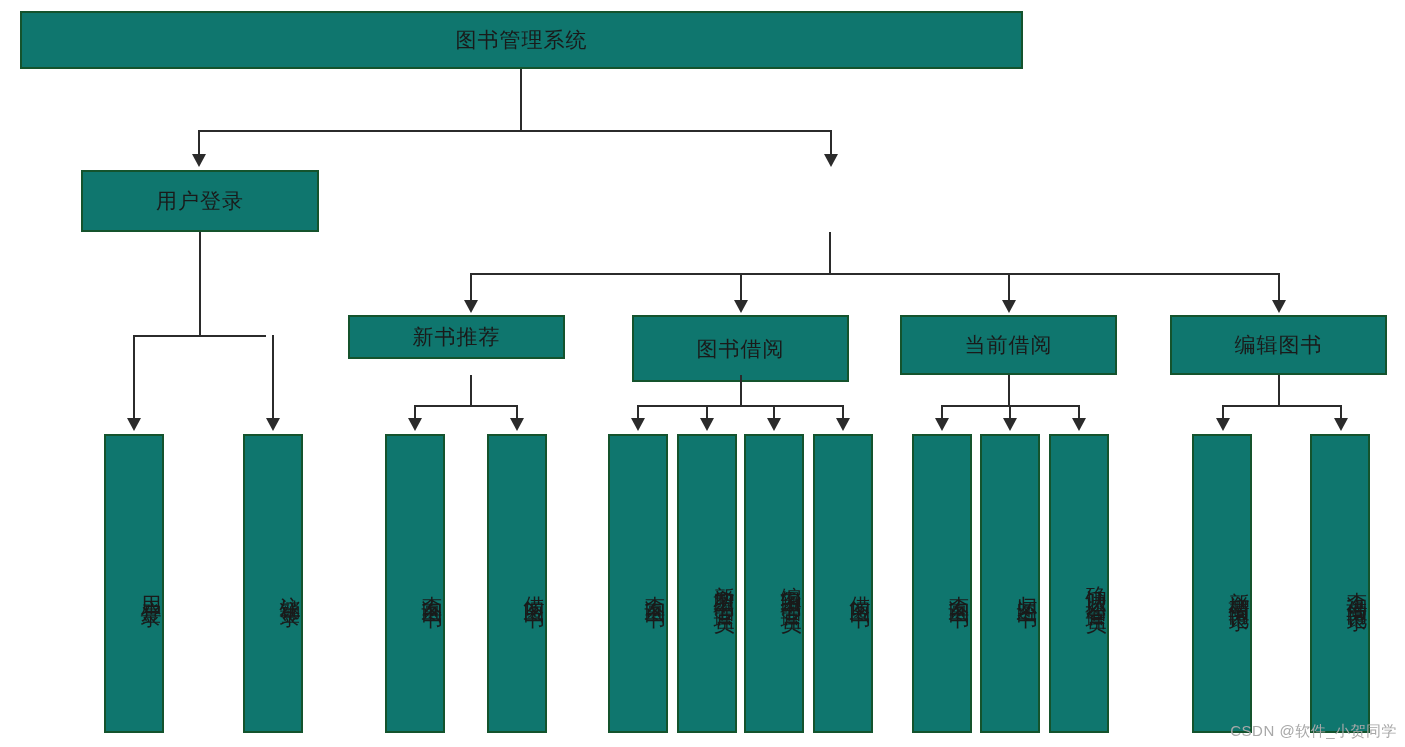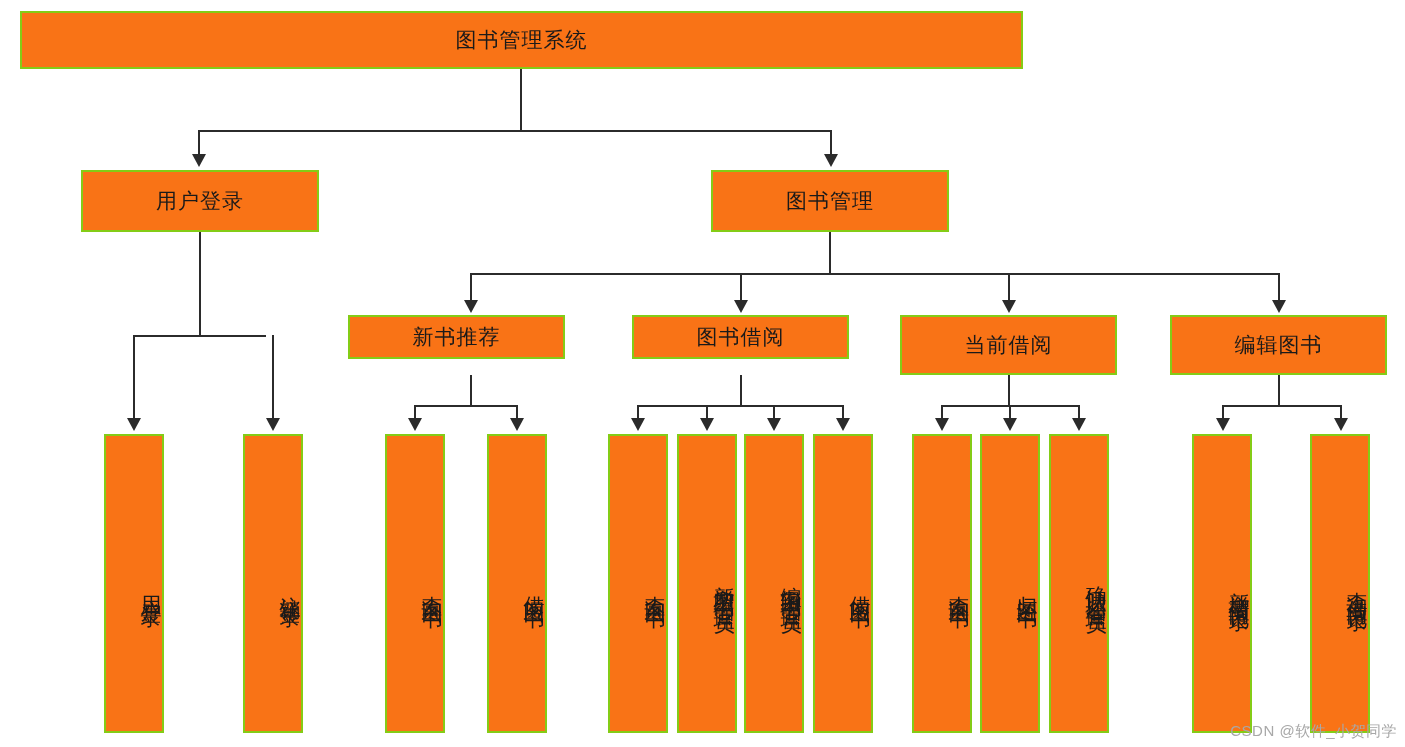--- a/index.html
+++ b/index.html
@@ -2,22 +2,22 @@
 <html><head>
 <meta charset="utf-8">
 <style>
   html,body{margin:0;padding:0;background:#ffffff;}
   body{width:1405px;height:747px;font-family:"Liberation Sans","DejaVu Sans",sans-serif;overflow:hidden;}
   #stage{position:relative;width:1405px;height:747px;background:#ffffff;}
 
   .node{
     position:absolute;
     box-sizing:border-box;
-    background:#f97316;
-    border:2px solid #84cc16;
+    background:#0f766e;
+    border:2px solid #14532d;
     display:flex;
     align-items:center;
     justify-content:center;
     color:#1a1a1a;
   }
   .node.h{ font-size:21px; letter-spacing:1px; }
   .node.v{
     font-size:21px;
     writing-mode:vertical-rl;
     text-orientation:upright;
@@ -60,23 +60,20 @@
   <div class="vline" style="left:520px;top:69px;height:62px;"></div>
   <div class="hline" style="left:198px;top:130px;width:634px;"></div>
   <div class="vline" style="left:198px;top:130px;height:26px;"></div>
   <div class="arrow" style="left:192px;top:154px;"></div>
   <div class="vline" style="left:830px;top:130px;height:26px;"></div>
   <div class="arrow" style="left:824px;top:154px;"></div>
 
   <div class="node h" style="left:81px;top:170px;width:238px;height:62px;">
     <span>用户登录</span>
   </div>
-  <div class="node h" style="left:711px;top:170px;width:238px;height:62px;">
-    <span>图书管理</span>
-  </div>
 
   <div class="vline" style="left:199px;top:232px;height:104px;"></div>
   <div class="hline" style="left:133px;top:335px;width:133px;"></div>
   <div class="vline" style="left:133px;top:335px;height:84px;"></div>
   <div class="arrow" style="left:127px;top:418px;"></div>
   <div class="vline" style="left:272px;top:335px;height:84px;"></div>
   <div class="arrow" style="left:266px;top:418px;"></div>
 
   <div class="vline" style="left:829px;top:232px;height:42px;"></div>
   <div class="hline" style="left:470px;top:273px;width:810px;"></div>
@@ -85,21 +82,21 @@
   <div class="vline" style="left:740px;top:273px;height:28px;"></div>
   <div class="arrow" style="left:734px;top:300px;"></div>
   <div class="vline" style="left:1008px;top:273px;height:28px;"></div>
   <div class="arrow" style="left:1002px;top:300px;"></div>
   <div class="vline" style="left:1278px;top:273px;height:28px;"></div>
   <div class="arrow" style="left:1272px;top:300px;"></div>
 
   <div class="node h" style="left:348px;top:315px;width:217px;height:44px;">
     <span>新书推荐</span>
   </div>
-  <div class="node h" style="left:632px;top:315px;width:217px;height:44px;">
+  <div class="node h" style="left:632px;top:315px;width:217px;height:67px;">
     <span>图书借阅</span>
   </div>
   <div class="node h" style="left:900px;top:315px;width:217px;height:60px;justify-content:center;">
     <span>当前借阅</span>
   </div>
   <div class="node h" style="left:1170px;top:315px;width:217px;height:60px;">
     <span>编辑图书</span>
   </div>
 
   <div class="vline" style="left:470px;top:375px;height:31px;"></div>

